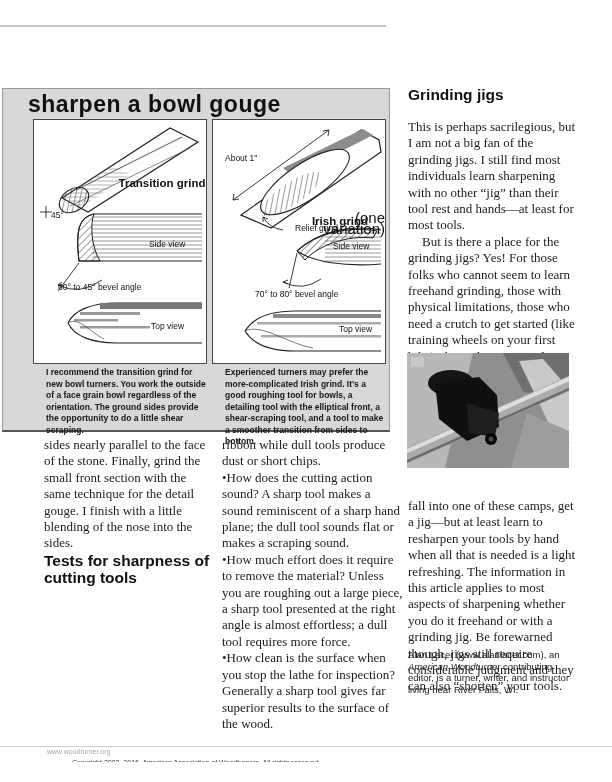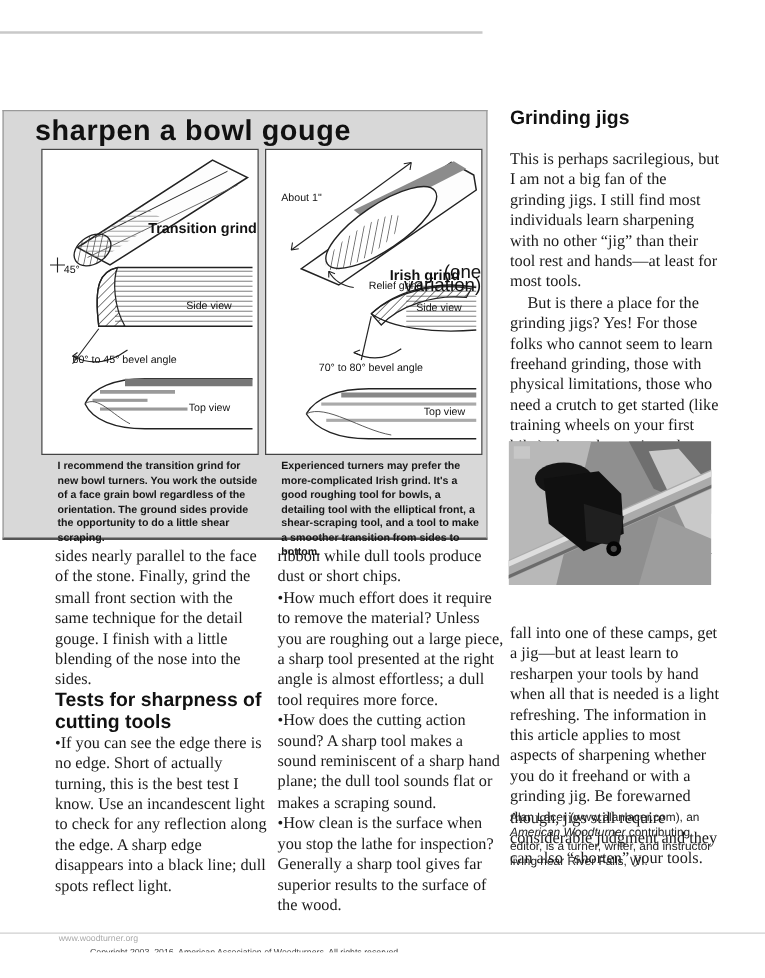--- a/index.html
+++ b/index.html
@@ -139,27 +139,26 @@
     <div class="dlabel" style="left:42px;top:169px;">70° to 80° bevel angle</div>
     <div class="dlabel" style="left:126px;top:204px;">Top view</div>
   </div>
 
   <div class="caption caption-left">I recommend the transition grind for new bowl turners. You work the outside of a face grain bowl regardless of the orientation. The ground sides provide the opportunity to do a little shear scraping.</div>
   <div class="caption caption-right">Experienced turners may prefer the more-complicated Irish grind. It's a good roughing tool for bowls, a detailing tool with the elliptical front, a shear-scraping tool, and a tool to make a smoother transition from sides to bottom.</div>
 
   <div class="bodycol col1">
     <p>sides nearly parallel to the face of the stone. Finally, grind the small front section with the same technique for the detail gouge. I finish with a little blending of the nose into the sides.</p>
     <p class="subhead">Tests for sharpness of cutting tools</p>
-    <p>•If you can see the edge there is no edge. Short of actually turning, this is the best test I know. Use an incandescent light to check for any reflection along the edge. A sharp edge disappears into a black line; dull spots reflect light.</p>
   </div>
 
   <div class="bodycol col2">
     <p>ribbon while dull tools produce dust or short chips.</p>
+    <p>•How does the cutting action sound? A sharp tool makes a sound reminiscent of a sharp hand plane; the dull tool sounds flat or makes a scraping sound.</p>
     <p>•How much effort does it require to remove the material? Unless you are roughing out a large piece, a sharp tool presented at the right angle is almost effortless; a dull tool requires more force.</p>
-    <p>•How does the cutting action sound? A sharp tool makes a sound reminiscent of a sharp hand plane; the dull tool sounds flat or makes a scraping sound.</p>
     <p>•How clean is the surface when you stop the lathe for inspection? Generally a sharp tool gives far superior results to the surface of the wood.</p>
   </div>
 
   <div class="bodycol col3">
     <p class="subhead">Grinding jigs</p>
     <p>This is perhaps sacrilegious, but I am not a big fan of the grinding jigs. I still find most individuals learn sharpening with no other “jig” than their tool rest and hands—at least for most tools.</p>
     <p class="indent">But is there a place for the grinding jigs? Yes! For those folks who cannot seem to learn freehand grinding, those with physical limitations, those who need a crutch to get started (like training wheels on your first bike), those sharpening a large number of tools for others (some classroom or manufacturing situations), or those one or two difficult tools you just can’t seem to get at all or consistently. If you</p>
   </div>
 
   <div class="abs photo">

